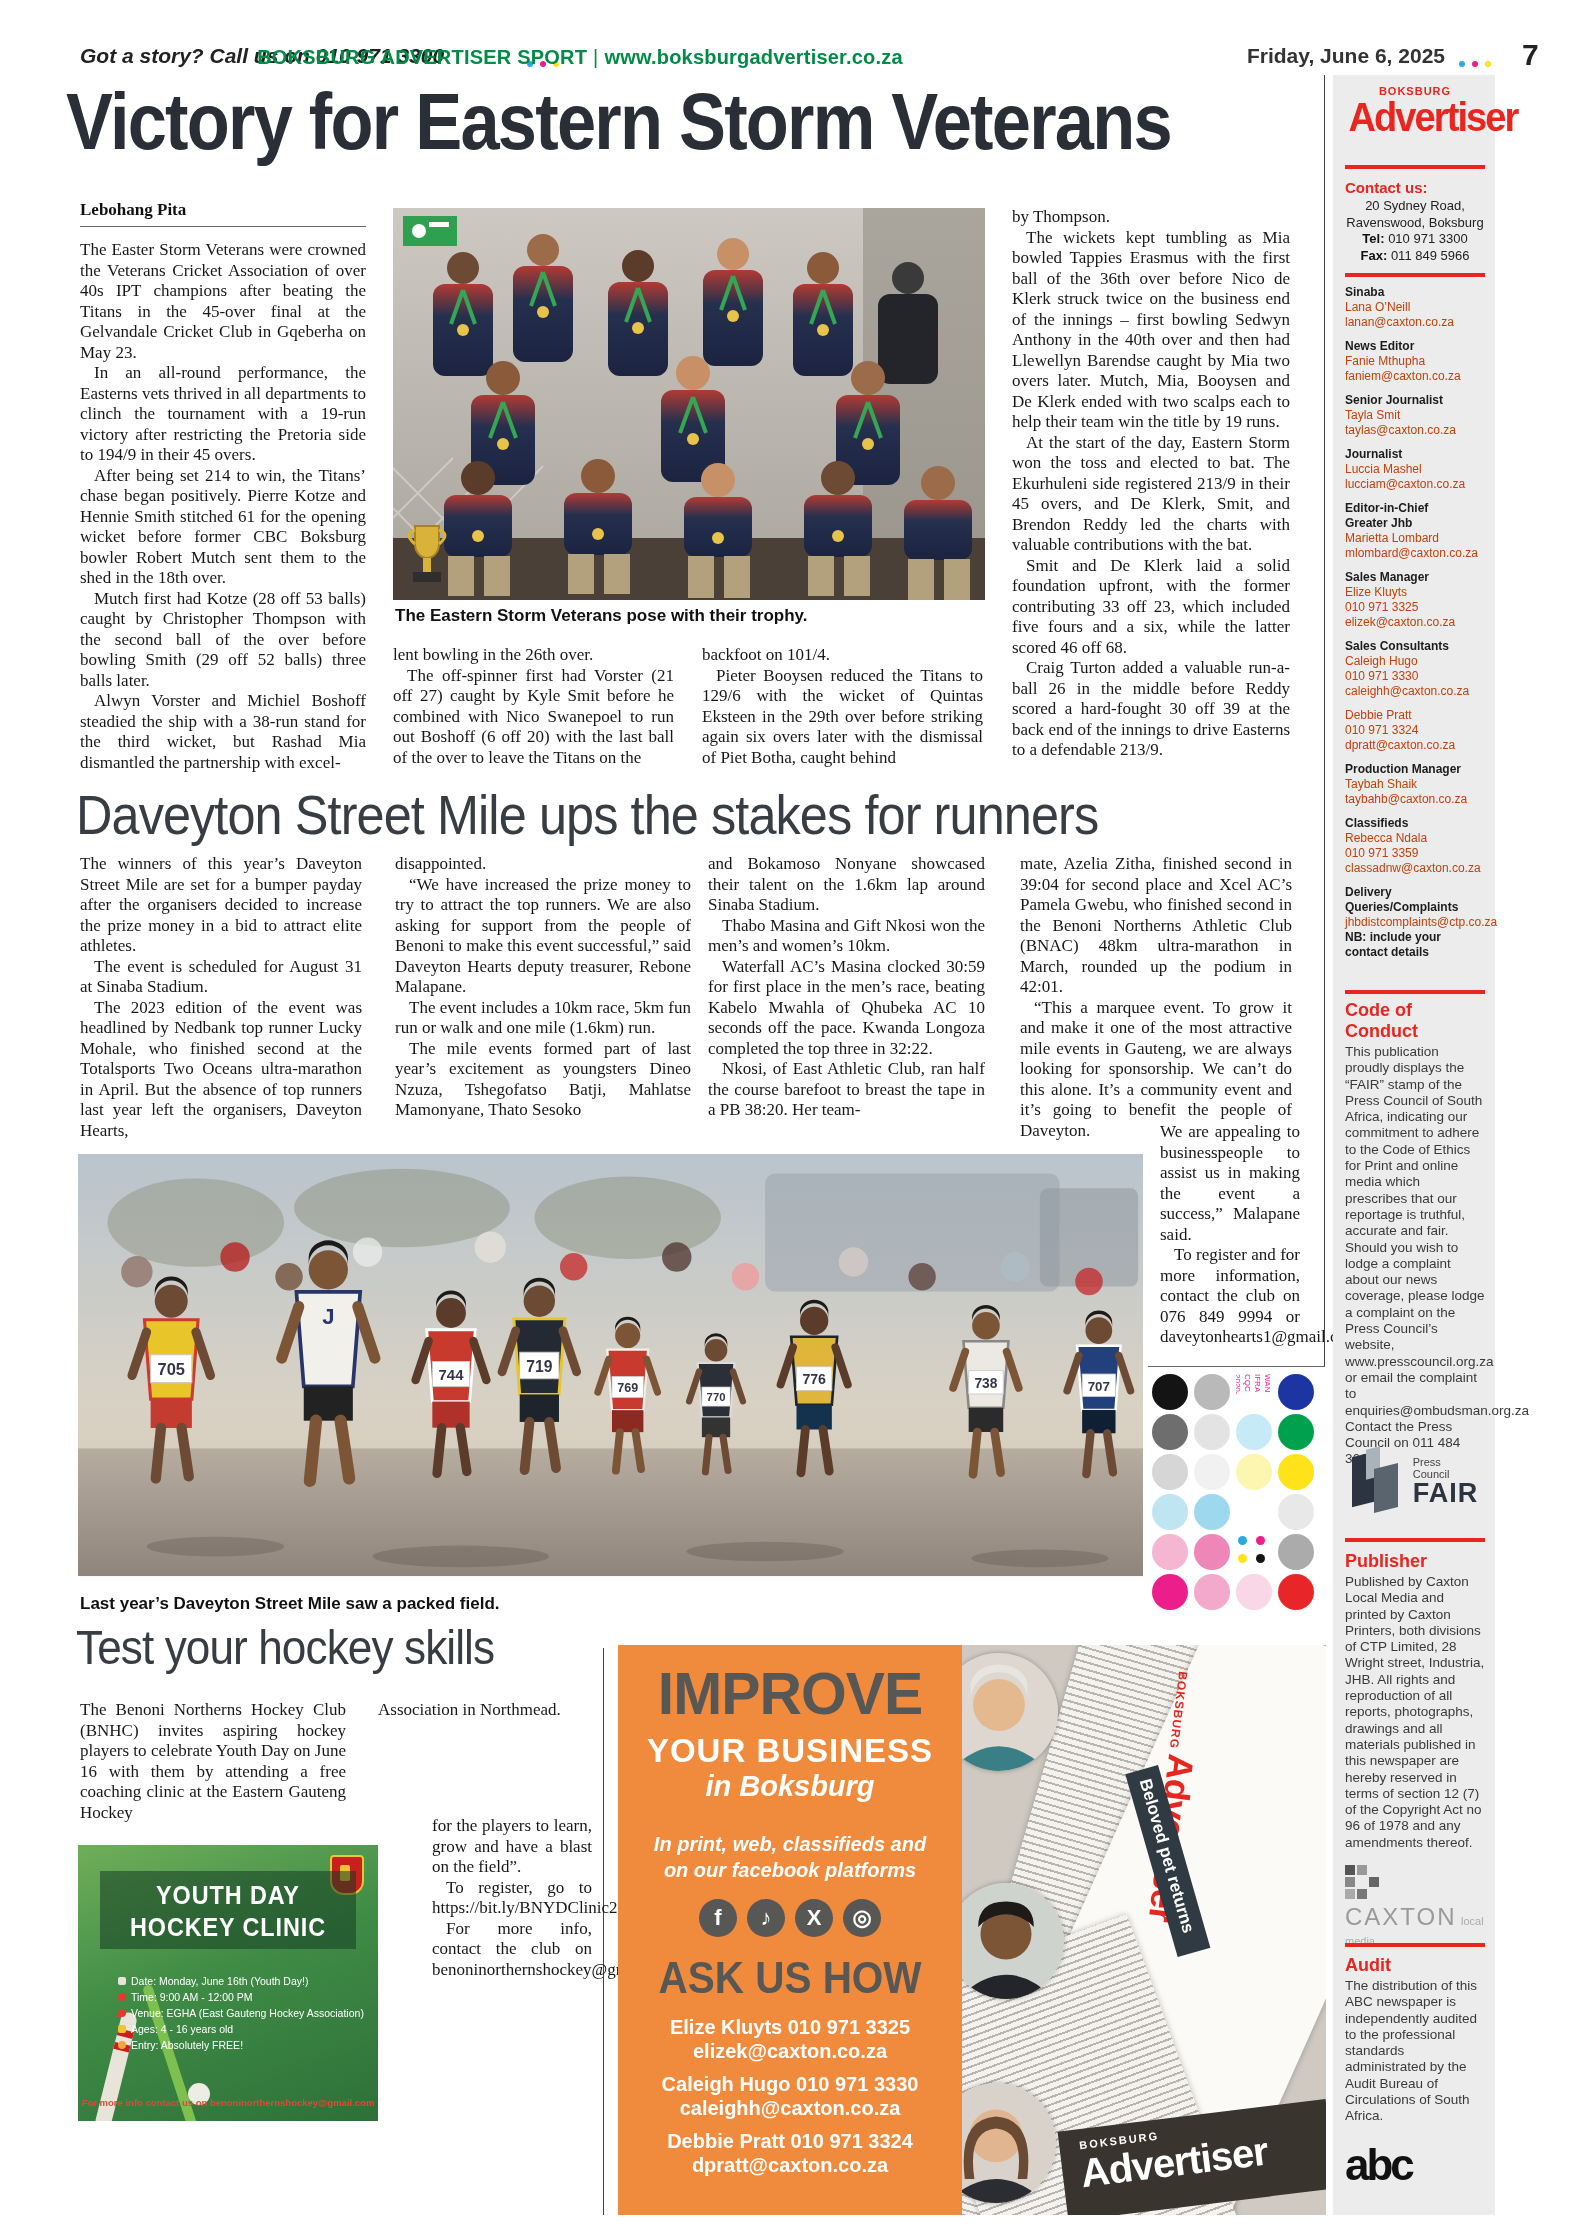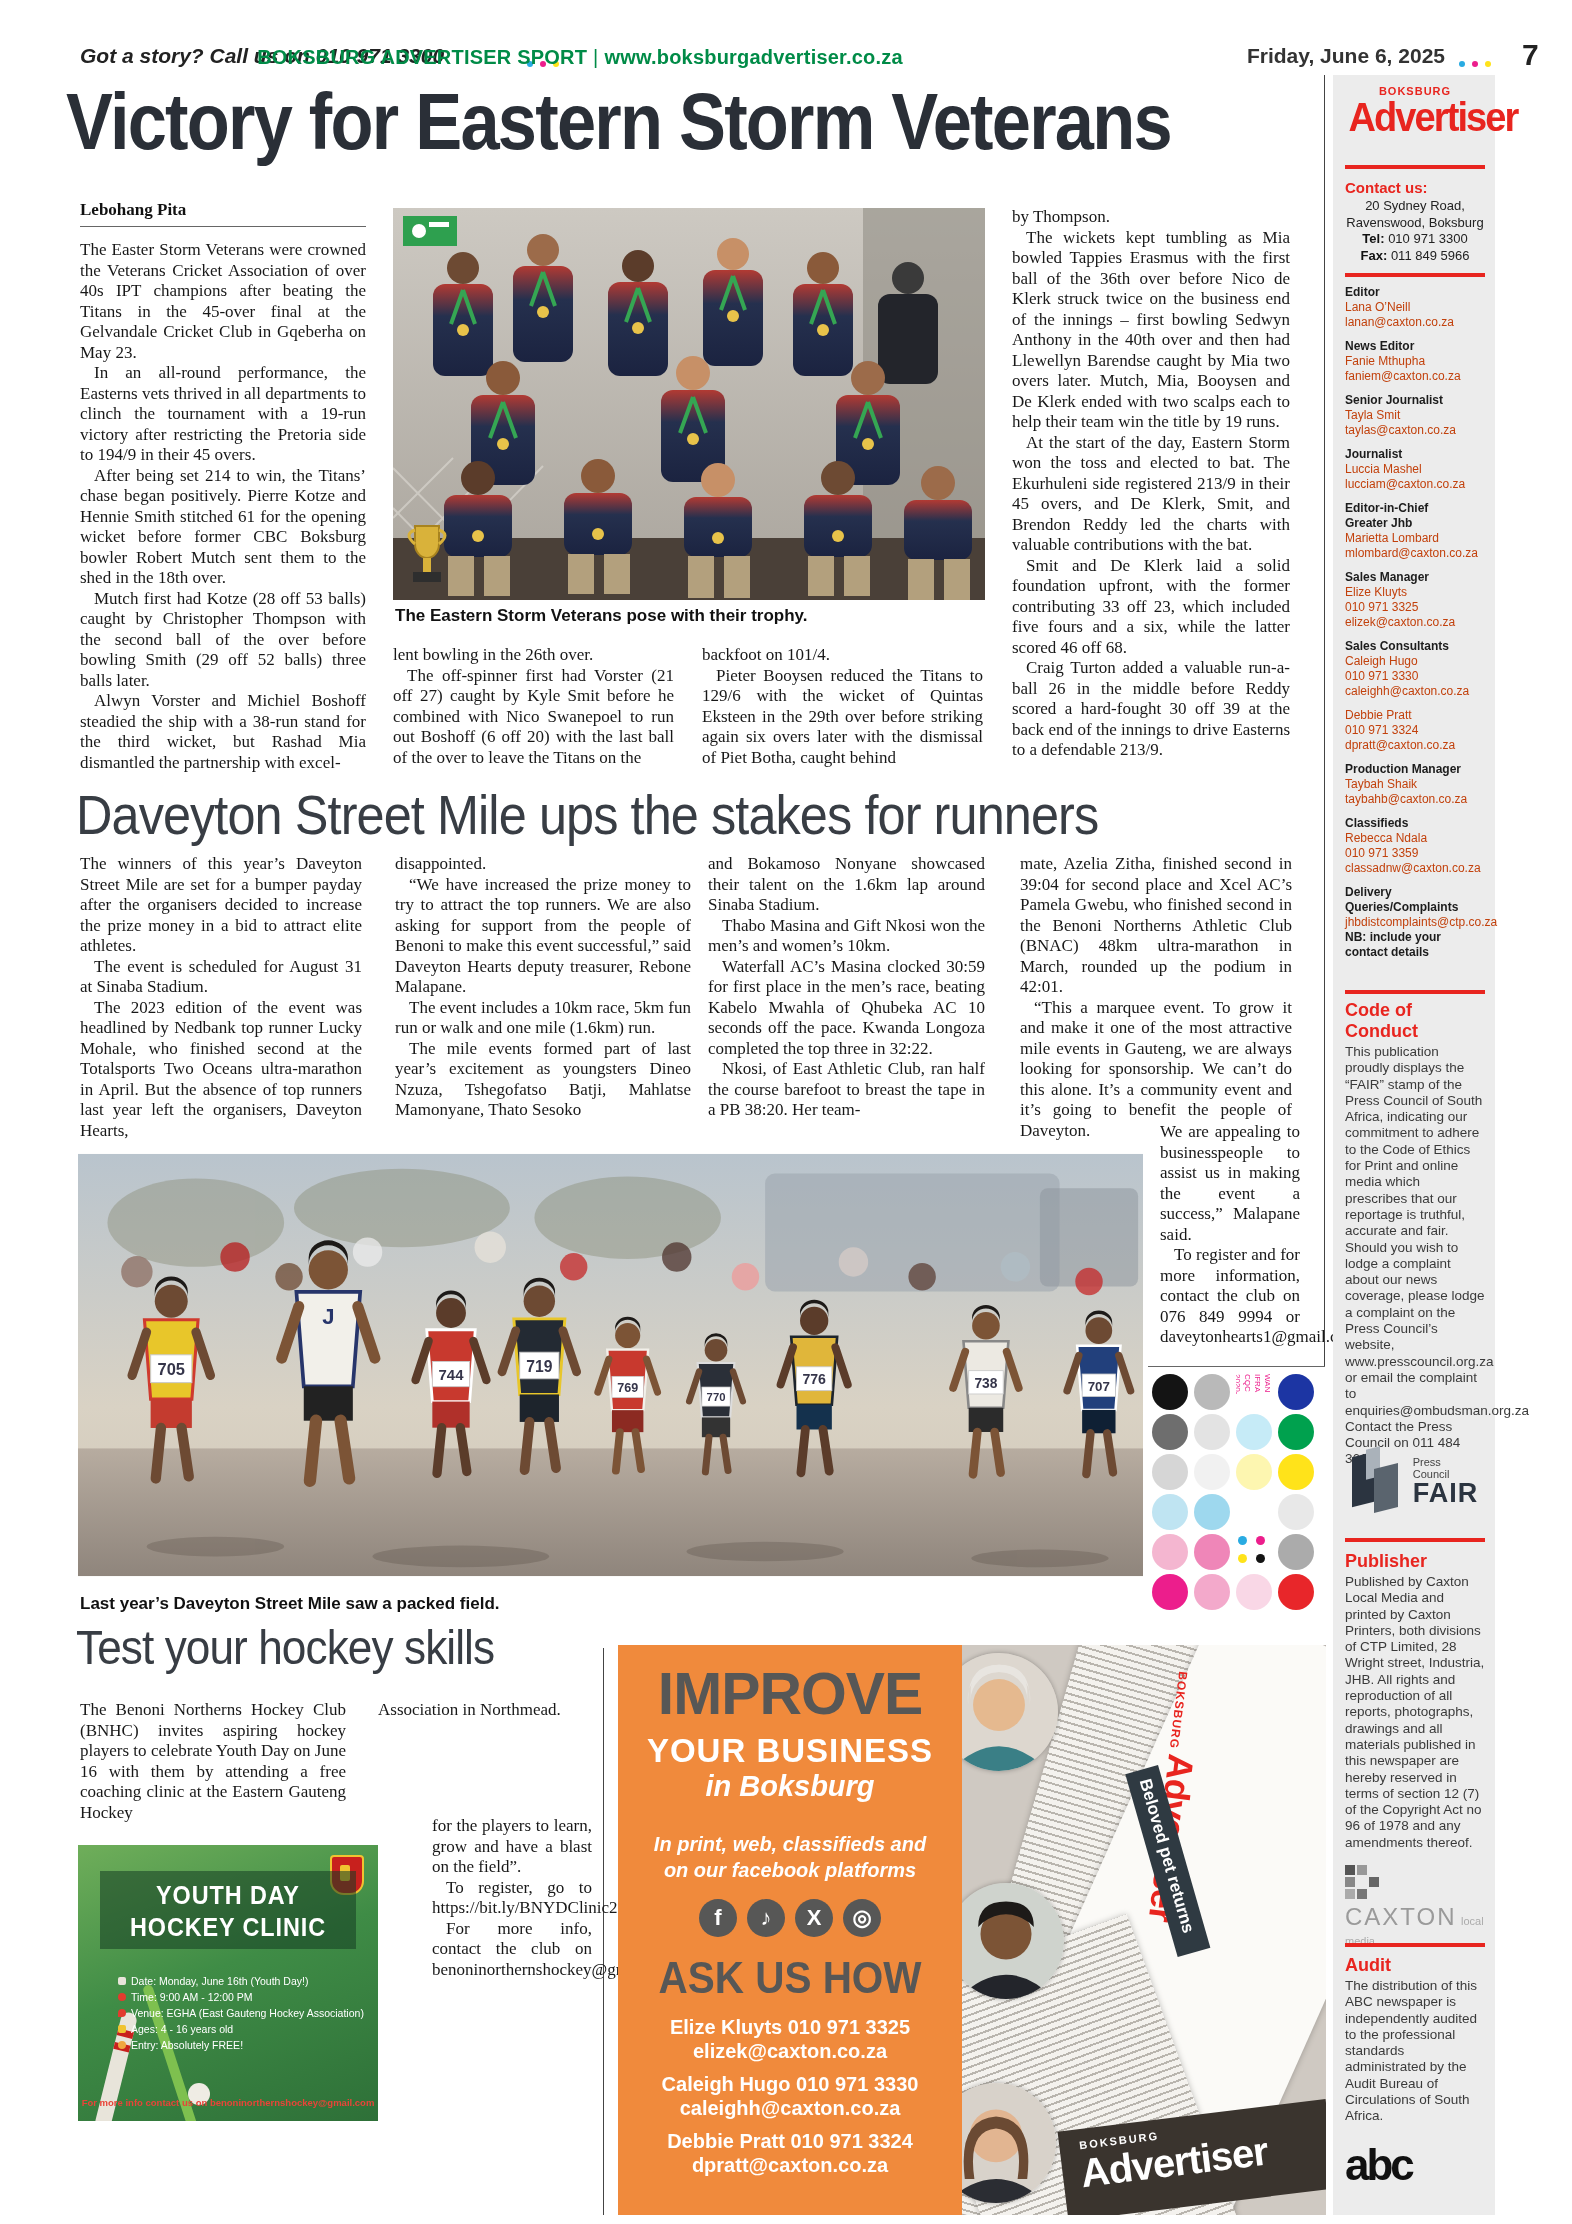--- a/index.html
+++ b/index.html
@@ -605,21 +605,21 @@
     <div class="sb-inner" style="top:98px;">
       <div class="sb-contact-h">Contact us:</div>
       <div class="sb-addr">20 Sydney Road,</div>
       <div class="sb-addr">Ravenswood, Boksburg</div>
       <div class="sb-addr"><b>Tel:</b> <span>010 971 3300</span></div>
       <div class="sb-addr"><b>Fax:</b> <span>011 849 5966</span></div>
     </div>
     <div class="sb-inner sb-redrule" style="top:198px;"></div>
     <div class="sb-inner" id="staff-list" style="top:210px;">
         <div class="staff-group">
-          <div class="staff-role">Editor</div>
+          <div class="staff-role">Sinaba</div>
           <div class="staff-line">Lana O’Neill</div>
           <div class="staff-line">lanan@caxton.co.za</div>
         </div>
         <div class="staff-group">
           <div class="staff-role">News Editor</div>
           <div class="staff-line">Fanie Mthupha</div>
           <div class="staff-line">faniem@caxton.co.za</div>
         </div>
         <div class="staff-group">
           <div class="staff-role">Senior Journalist</div>

